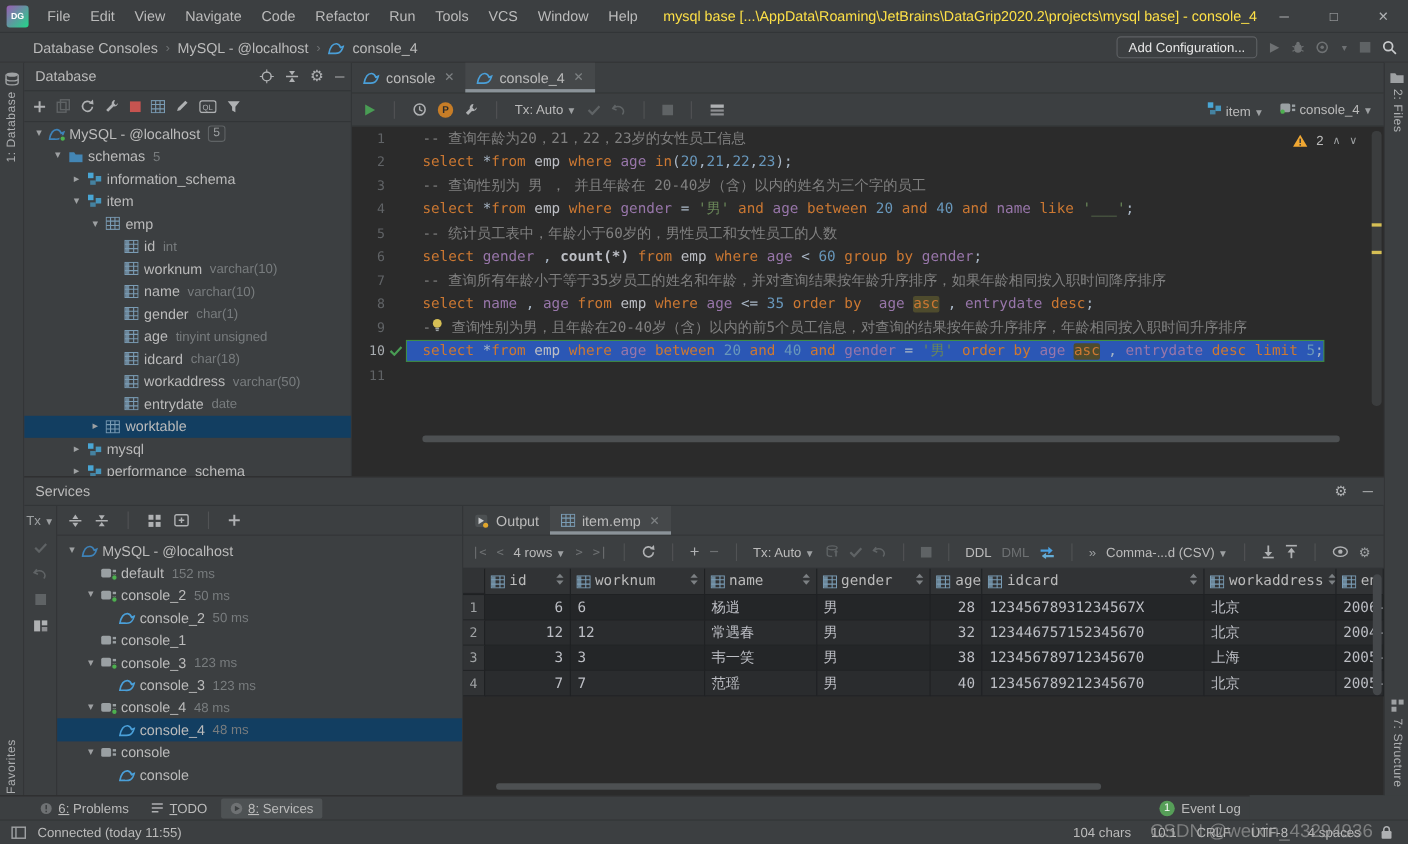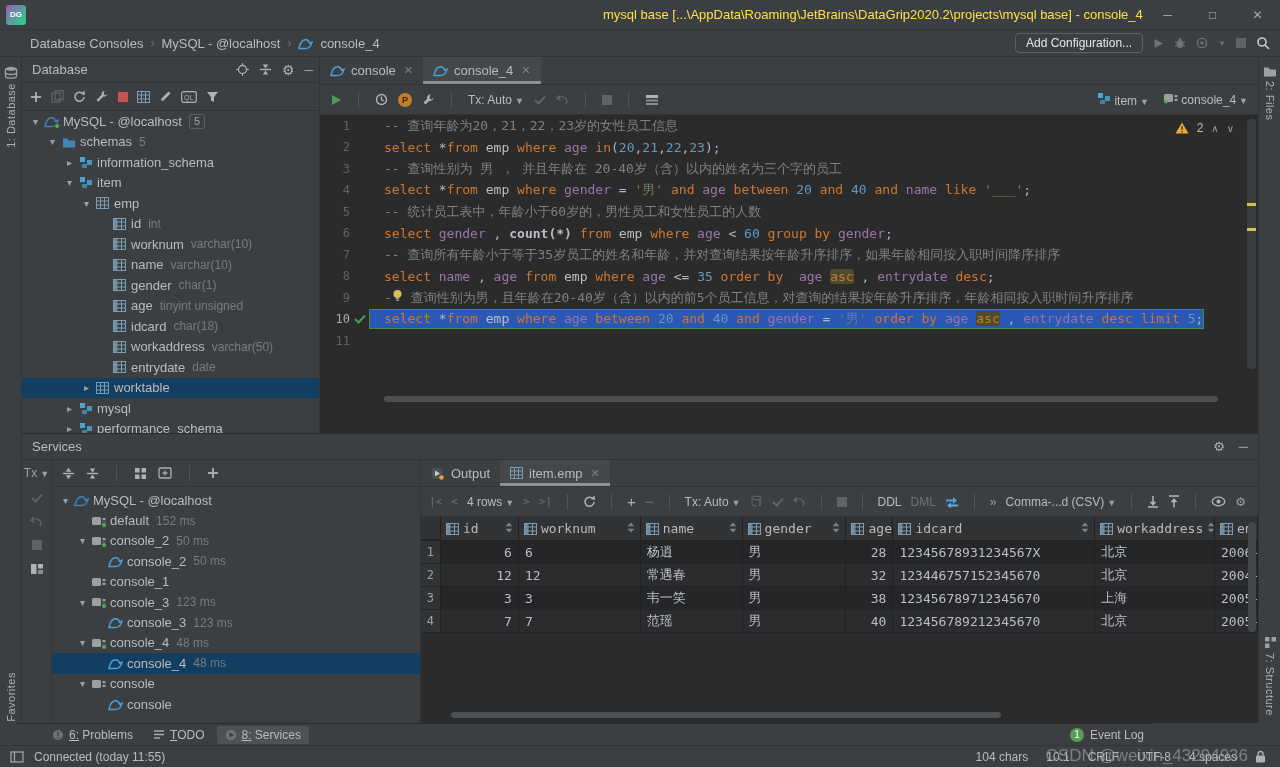--- a/index.html
+++ b/index.html
@@ -128,40 +128,53 @@
   .g-num { width:20px; background:#313335; color:#9fa2a4; justify-content:flex-end;
     font-size:12px; border-bottom:1px solid #222426; }
   #res-hscroll { position:absolute; left:30px; bottom:5px; width:550px; height:6px;
     background:#4d5052; border-radius:3px; }
   #res-vscroll { position:absolute; right:2px; top:62px; width:8px; height:110px;
     background:#44474a; border-radius:4px; }
 
   
   #twbar { left:0; top:723px; width:1136px; height:22px; background:#3c3f41;
     border-top:1px solid #2b2b2b; display:flex; align-items:center; padding:0 8px 0 28px;
-    font-size:12px; gap:4px;margin-left:16px; }
+    font-size:12px; gap:4px; }
   .twbtn { display:flex; align-items:center; gap:5px; padding:2px 8px; border-radius:2px; }
   .twbtn.active { background:#4e5254; }
   #eventlog { margin-left:auto; display:flex; align-items:center; gap:6px; }
   #evbadge { width:14px; height:14px; border-radius:50%; background:#569e58; color:#fff;
     font-size:10px; display:flex; align-items:center; justify-content:center; }
   #statusbar { left:0; top:745px; width:1280px; height:22px; background:#3c3f41;
     border-top:1px solid #323537; display:flex; align-items:center; padding:0 14px 0 10px; font-size:12px; }
   #sb-right { margin-left:auto; display:flex; align-items:center; gap:18px; }
   #watermark { position:absolute; right:32px; bottom:1px; font-size:17px;
     color:rgba(166,166,166,0.62); white-space:nowrap; pointer-events:none; z-index:9; }
   .underline-num::first-letter { text-decoration:underline; }
 </style>
 </head>
 <body>
 
 <div id="app">
 
   <div id="titlebar" class="abs">
     <span id="logo">DG</span>
+    <nav id="menubar">
+        <span>File</span>
+        <span>Edit</span>
+        <span>View</span>
+        <span>Navigate</span>
+        <span>Code</span>
+        <span>Refactor</span>
+        <span>Run</span>
+        <span>Tools</span>
+        <span>VCS</span>
+        <span>Window</span>
+        <span>Help</span>
+      </nav>
     <span id="win-title">mysql base [...\AppData\Roaming\JetBrains\DataGrip2020.2\projects\mysql base] - console_4</span>
     <div id="win-controls">
       <span class="wbtn">─</span>
       <span class="wbtn">□</span>
       <span class="wbtn">✕</span>
     </div>
   </div>
 
   <div id="navbar" class="abs">
     <div id="breadcrumbs">

